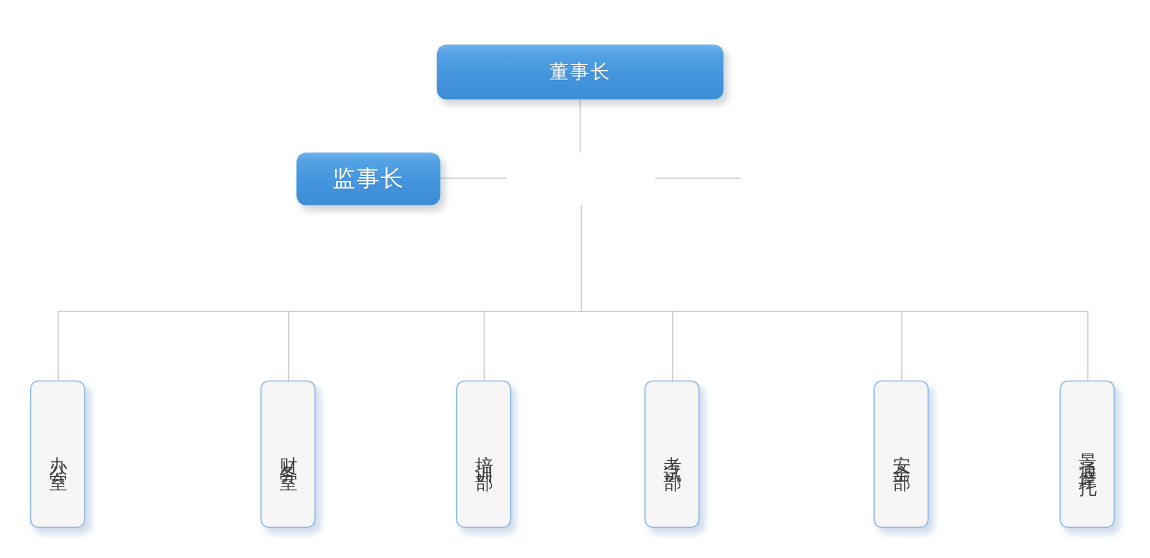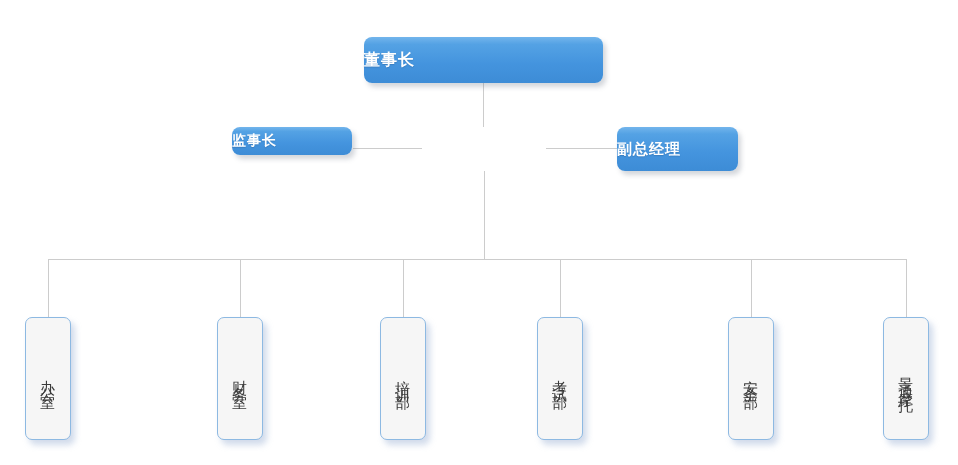--- a/index.html
+++ b/index.html
@@ -37,26 +37,26 @@
   
   .node {
     position: absolute;
     border-radius: 8px;
     background: linear-gradient(180deg, #73b5ec 0%, #54a2e4 16%, #4494de 58%, #3d8cd6 100%);
     box-shadow: 3px 4px 5px rgba(110, 120, 135, 0.30);
     color: #ffffff;
     font-size: 16px;
     display: flex;
     align-items: center;
+    justify-content: center;
     letter-spacing: 1px;
     text-shadow: 0 1px 1px rgba(40, 90, 140, 0.35);
-    font-weight: bold;
   }
   .node-chairman  { left: 364px; top: 37px;  width: 239px; height: 46px; }
-  .node-supervisor{ left: 232px; top: 127px; width: 120px; height: 28px; font-size: 14px; }
+  .node-supervisor{ left: 247px; top: 127px; width: 120px; height: 44px; font-size: 19px; }
   .node-gm        { left: 422px; top: 127px; width: 124px; height: 44px; font-size: 15px; }
   .node-dgm       { left: 617px; top: 127px; width: 121px; height: 44px; font-size: 15px; }
   
   .dept {
     position: absolute;
     top: 317px;
     width: 46px;
     height: 123px;
     background: #f6f6f6;
     border: 1px solid #8db9e2;
@@ -98,23 +98,20 @@
   <div class="line v drop drop-4"></div>
   <div class="line v drop drop-5"></div>
   <div class="line v drop drop-6"></div>
 
   <div class="node node-chairman">
     <span>董事长</span>
   </div>
   <div class="node node-supervisor">
     <span>监事长</span>
   </div>
-  <div class="node node-dgm">
-    <span>副总经理</span>
-  </div>
 
   <div class="dept dept-1">
     <span>办公室</span>
   </div>
   <div class="dept dept-2">
     <span>财务室</span>
   </div>
   <div class="dept dept-3">
     <span>培训部</span>
   </div>

